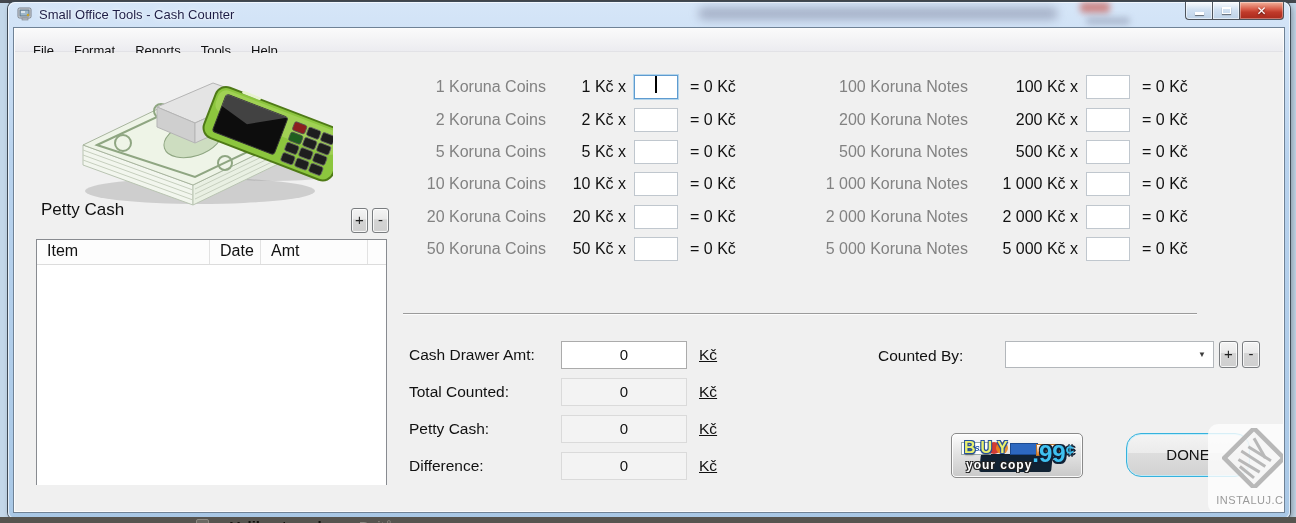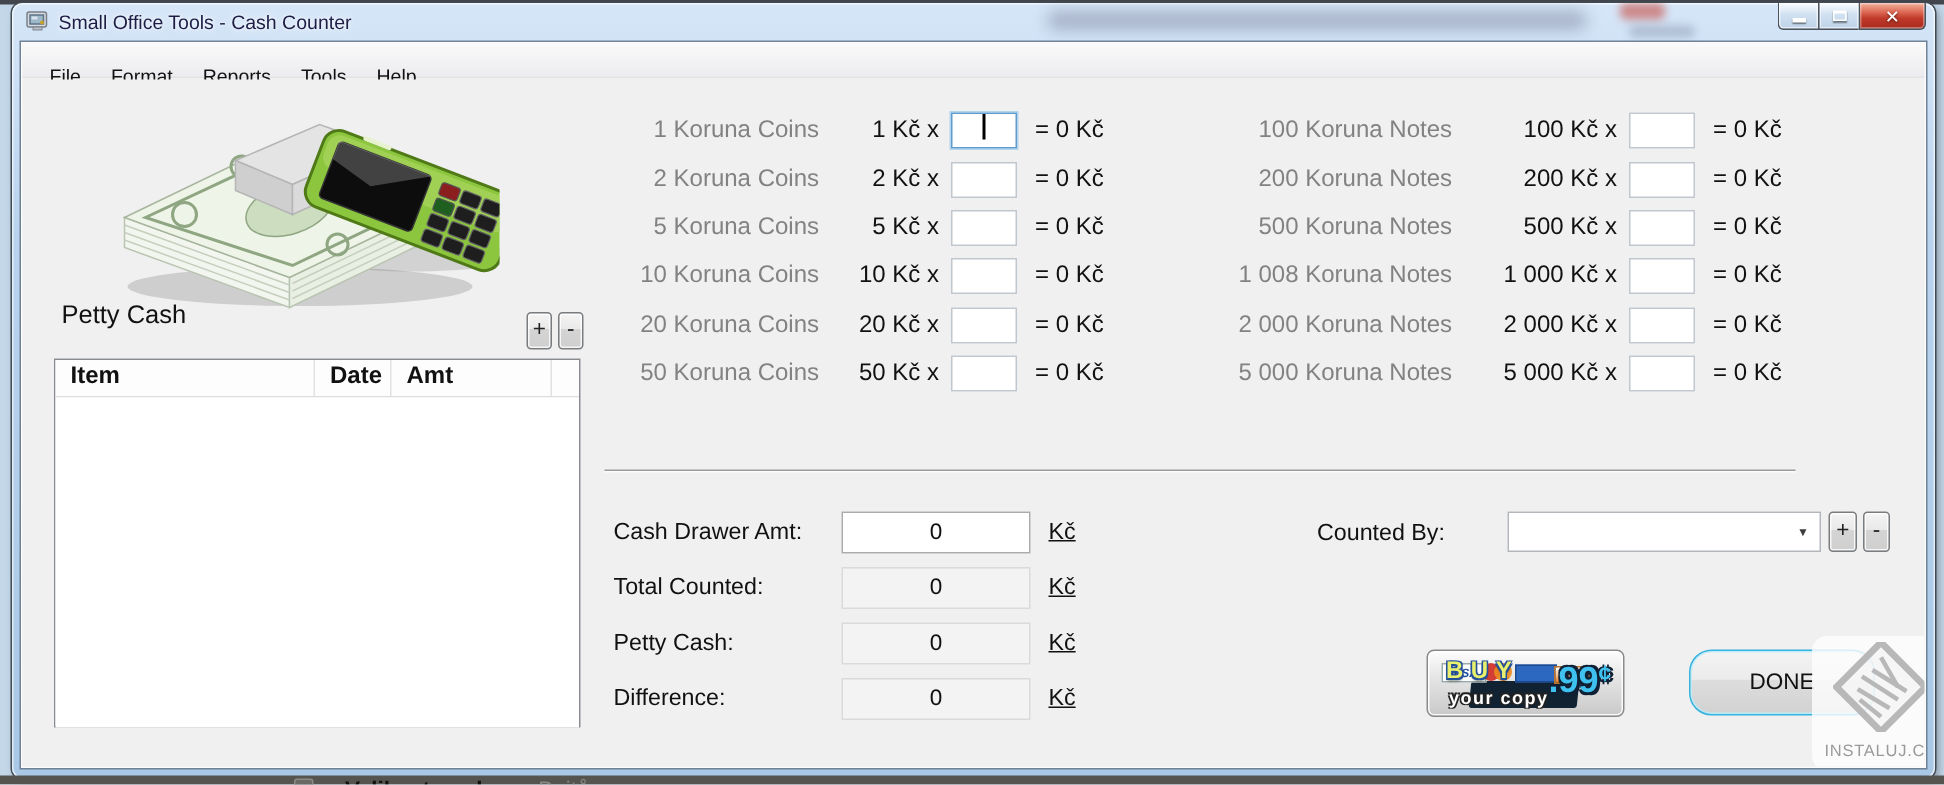--- a/index.html
+++ b/index.html
@@ -51,21 +51,21 @@
   .money-art { position:absolute; left:50px; top:10px; }
   .petty-label { position:absolute; left:26px; top:147px; font-size:17px; color:#111; }
   .small-btn { position:absolute; width:17px; height:25px; border:1px solid #7a7d80; border-radius:3px;
                background:linear-gradient(#f4f4f4,#e9e9e9 45%,#d4d4d4 46%,#cfcfcf);
                font-size:15px; color:#222; text-align:center; line-height:22px;
                box-shadow:inset 0 0 0 1px rgba(255,255,255,.8); }
   .pc-add { left:336px; top:155px; }
   .pc-remove { left:357px; top:155px; }
   .petty-table { position:absolute; left:21px; top:186px; width:351px; height:246px; background:#fff; border:1px solid #888b90; }
   .pt-header { display:flex; height:25px; background:#fdfdfd; border-bottom:1px solid #dcdcdc; font-size:16px; color:#111; }
-  .pt-h { padding:2px 0 0 10px;font-weight:bold; }
+  .pt-h { padding:2px 0 0 10px; }
   .pt-h.item { width:172px; }
   .pt-h.date { width:51px; border-left:1px solid #e2e2e2; }
   .pt-h.amt { width:107px; border-left:1px solid #e2e2e2; }
   .pt-h.spacer { flex:1; border-left:1px solid #e2e2e2; padding-left:0; }
   .pt-body { height:220px; background:#fff; }
 
   
   .rows-block { position:absolute; top:18px; }
   .coins-block { left:371px; }
   .notes-block { left:756px; }
@@ -294,21 +294,21 @@
           <input class="qty" value="" style="">
           <span class="c-result">= 0 Kč</span>
         </div>
         <div class="count-row">
           <span class="c-label">500 Koruna Notes</span>
           <span class="c-unit">500 Kč x</span>
           <input class="qty" value="" style="">
           <span class="c-result">= 0 Kč</span>
         </div>
         <div class="count-row">
-          <span class="c-label">1 008 Koruna Notes</span>
+          <span class="c-label">1 000 Koruna Notes</span>
           <span class="c-unit">1 000 Kč x</span>
           <input class="qty" value="" style="">
           <span class="c-result">= 0 Kč</span>
         </div>
         <div class="count-row">
           <span class="c-label">2 000 Koruna Notes</span>
           <span class="c-unit">2 000 Kč x</span>
           <input class="qty" value="" style="">
           <span class="c-result">= 0 Kč</span>
         </div>

